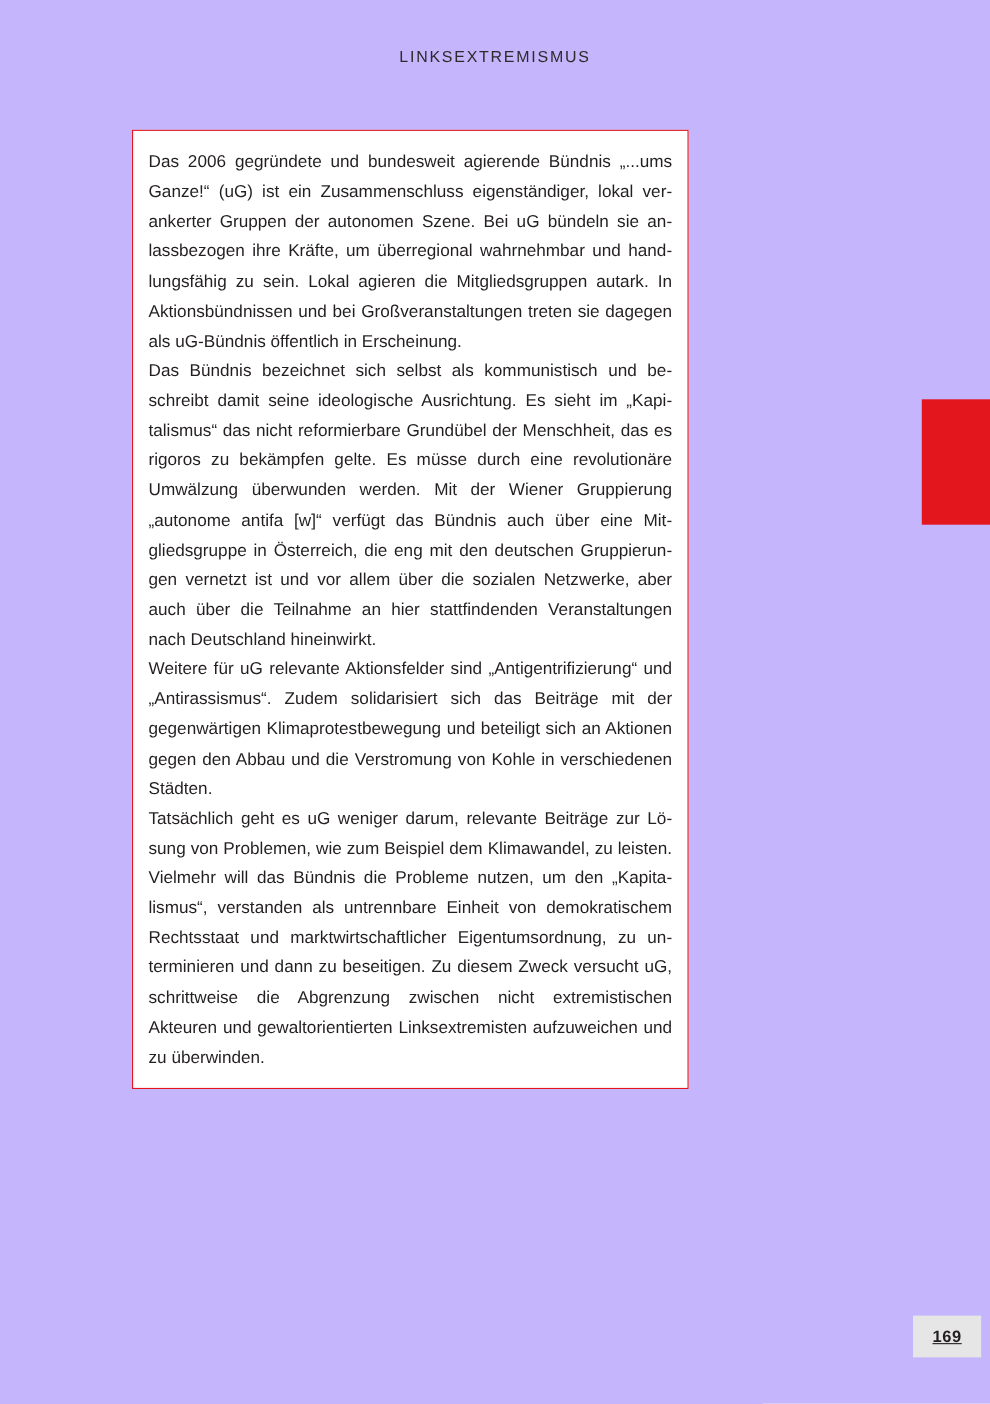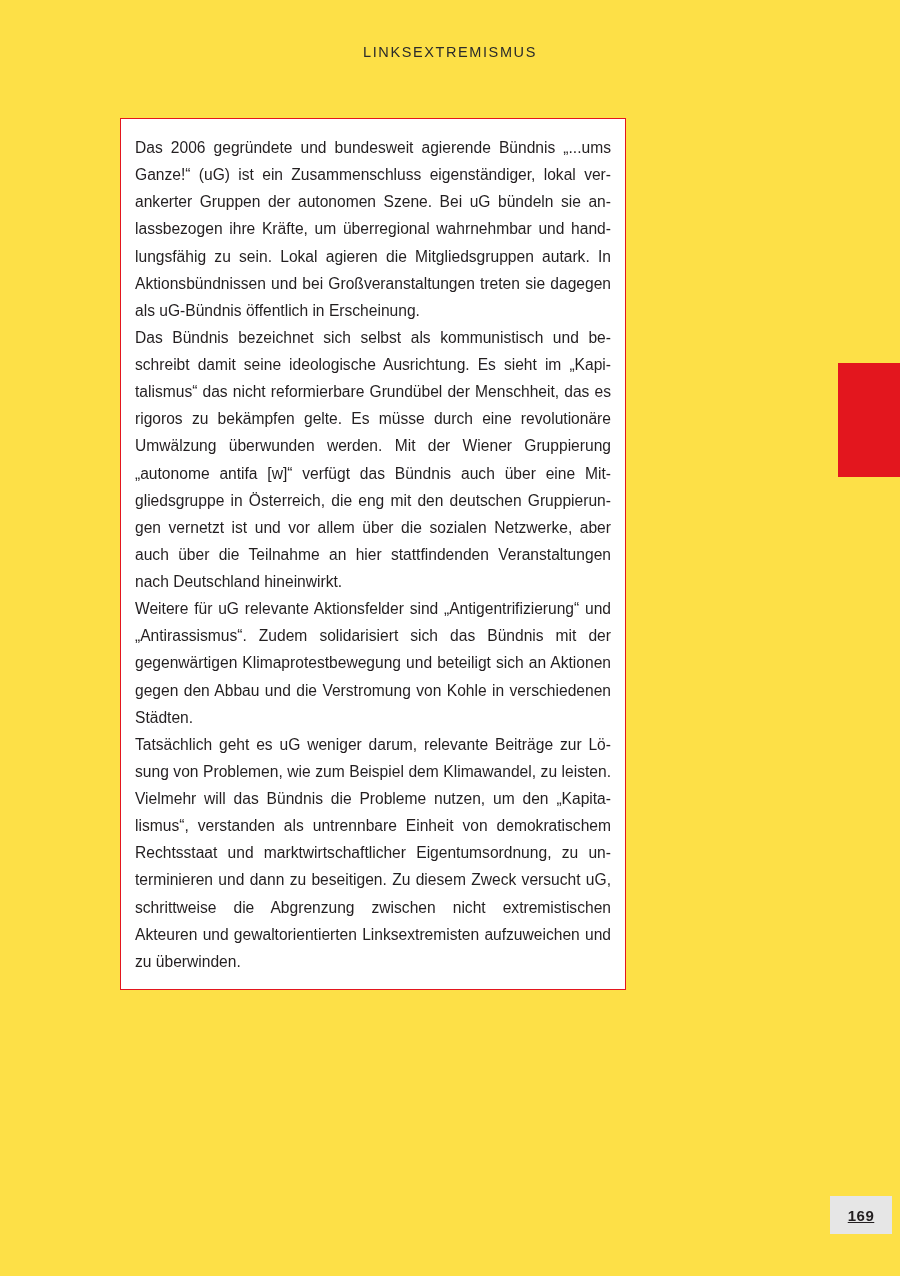--- a/index.html
+++ b/index.html
@@ -12,21 +12,21 @@
     height: 1276px;
     position: relative;
     font-family: "Liberation Sans", sans-serif;
     color: #231f20;
     overflow: hidden;
   }
 
   .page {
     position: absolute;
     inset: 0;
-    background: #fde047;
+    background: #c4b5fd;
   }
 
   .running-head {
     position: absolute;
     top: 44px;
     left: 0;
     width: 900px;
     text-align: center;
     font-size: 14.5px;
     letter-spacing: 1.6px;
@@ -93,21 +93,21 @@
 
 <div class="page">
 
   <div class="running-head">LINKSEXTREMISMUS</div>
 
   <div class="red-tab"></div>
 
   <div class="text-box">
     <p class="para">Das 2006 gegründete und bundesweit agierende Bündnis „...ums Ganze!“ (uG) ist ein Zusammenschluss eigenständiger, lokal ver­ankerter Gruppen der autonomen Szene. Bei uG bündeln sie an­lassbezogen ihre Kräfte, um überregional wahrnehmbar und hand­lungsfähig zu sein. Lokal agieren die Mitgliedsgruppen autark. In Aktionsbündnissen und bei Großveranstaltungen treten sie dage­gen als uG-Bündnis öffentlich in Erscheinung.</p>
     <p class="para">Das Bündnis bezeichnet sich selbst als kommunistisch und be­schreibt damit seine ideologische Ausrichtung. Es sieht im „Kapi­talismus“ das nicht reformierbare Grundübel der Menschheit, das es rigoros zu bekämpfen gelte. Es müsse durch eine revolutionä­re Umwälzung überwunden werden. Mit der Wiener Gruppierung „autonome antifa [w]“ verfügt das Bündnis auch über eine Mit­gliedsgruppe in Österreich, die eng mit den deutschen Gruppierun­gen vernetzt ist und vor allem über die sozialen Netzwerke, aber auch über die Teilnahme an hier stattfindenden Veranstaltungen nach Deutschland hineinwirkt.</p>
-    <p class="para">Weitere für uG relevante Aktionsfelder sind „Antigentrifizierung“ und „Antirassismus“. Zudem solidarisiert sich das Bündnis mit der gegenwärtigen Klimaprotestbewegung und beteiligt sich an Aktio­nen gegen den Abbau und die Verstromung von Kohle in verschie­denen Städten.</p>
+    <p class="para">Weitere für uG relevante Aktionsfelder sind „Antigentrifizierung“ und „Antirassismus“. Zudem solidarisiert sich das Beiträge mit der gegenwärtigen Klimaprotestbewegung und beteiligt sich an Aktio­nen gegen den Abbau und die Verstromung von Kohle in verschie­denen Städten.</p>
     <p class="para">Tatsächlich geht es uG weniger darum, relevante Beiträge zur Lö­sung von Problemen, wie zum Beispiel dem Klimawandel, zu leisten. Vielmehr will das Bündnis die Probleme nutzen, um den „Kapita­lismus“, verstanden als untrennbare Einheit von demokratischem Rechtsstaat und marktwirtschaftlicher Eigentumsordnung, zu un­terminieren und dann zu beseitigen. Zu diesem Zweck versucht uG, schrittweise die Abgrenzung zwischen nicht extremistischen Akteuren und gewaltorientierten Linksextremisten aufzuweichen und zu überwinden.</p>
   </div>
 
   <div class="page-number-box">
     <span class="page-number">169</span>
   </div>
 
 </div>
 
 </body></html>

